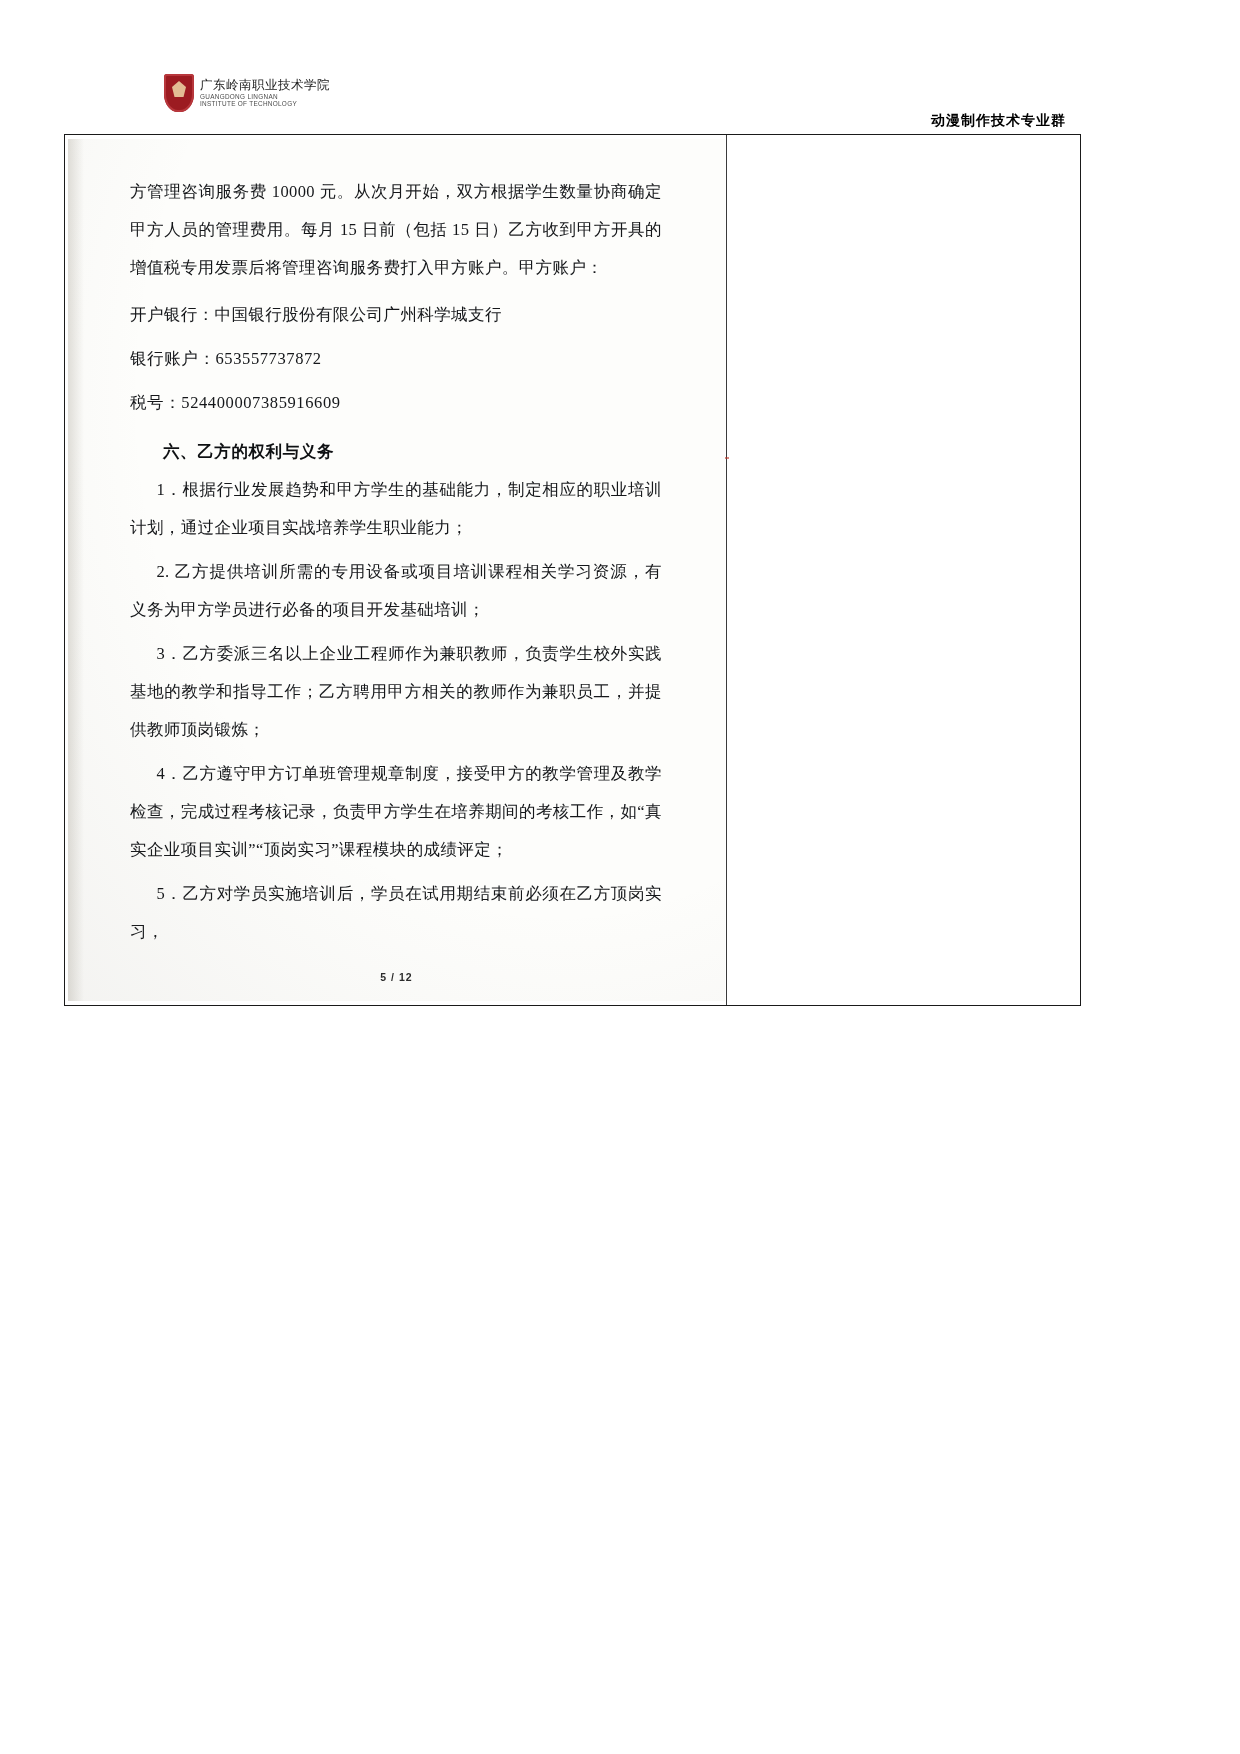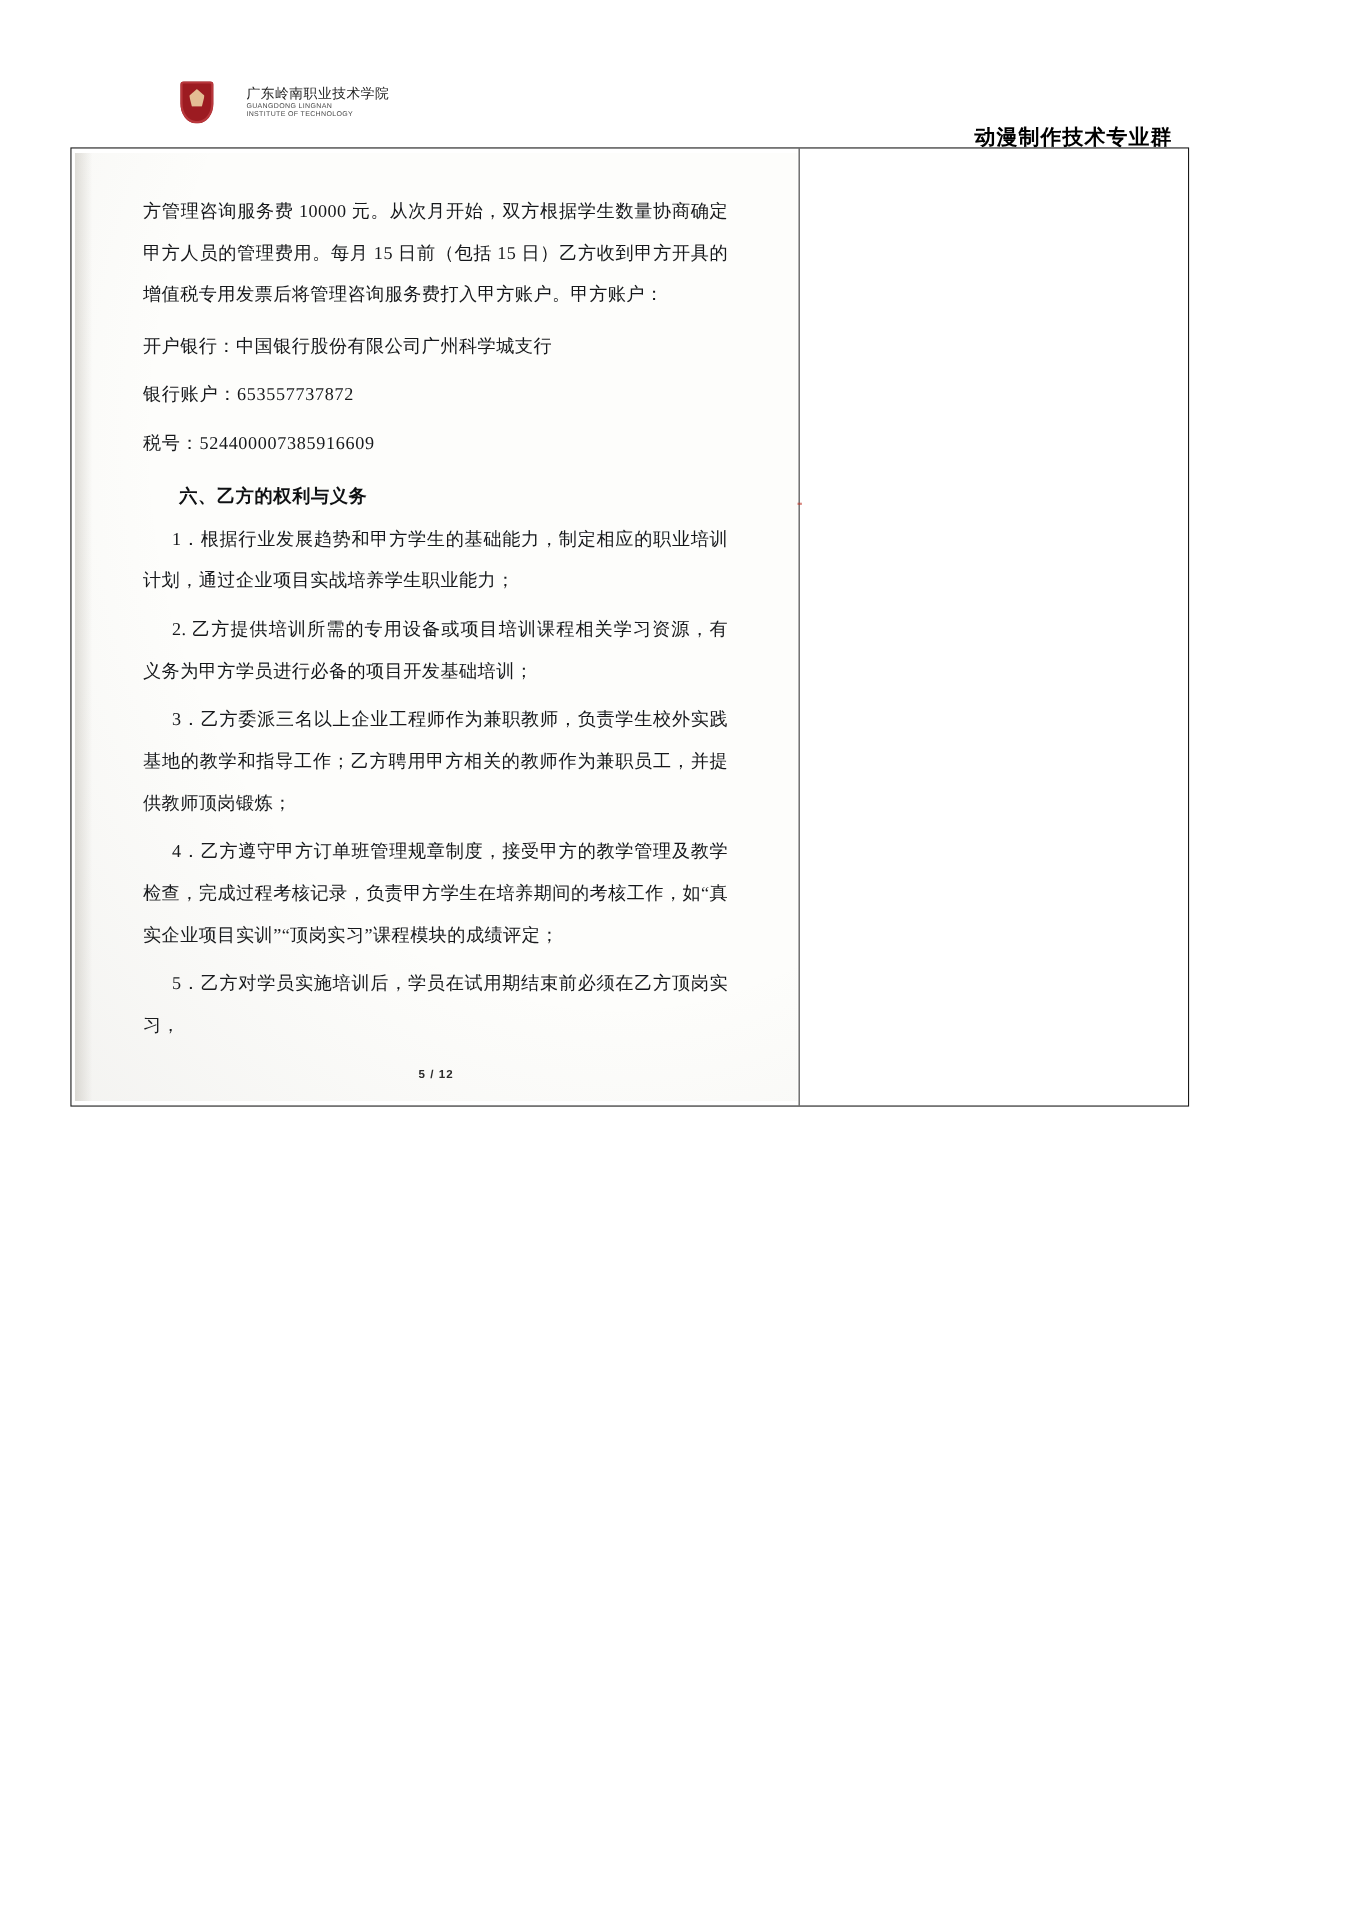--- a/index.html
+++ b/index.html
@@ -45,21 +45,21 @@
     position: absolute;
     left: 50%;
     top: 7px;
     transform: translateX(-50%);
     width: 14px;
     height: 16px;
     background: #f0d9a8;
     clip-path: polygon(50% 0%, 100% 38%, 82% 100%, 18% 100%, 0% 38%);
     opacity: .85;
   }
-  .logo-text { line-height: 1.15; margin-left: 24px; }
+  .logo-text { line-height: 1.15; }
   .logo-cn {
     font-family: "Liberation Sans", sans-serif;
     font-size: 12.5px;
     color: #1b1b1b;
     letter-spacing: .5px;
     white-space: nowrap;
   }
   .logo-en {
     font-family: "Liberation Sans", sans-serif;
     font-size: 6.4px;
@@ -73,21 +73,21 @@
     color: #4a4a4a;
     letter-spacing: .3px;
     white-space: nowrap;
   }
   .header-title {
     position: absolute;
     right: 110px;
     top: 38px;
     font-family: "Liberation Sans", sans-serif;
     font-weight: bold;
-    font-size: 19px;
+    font-size: 14px;
     letter-spacing: 1px;
     color: #000;
     white-space: nowrap;
   }
 
   
   .doc-frame {
     position: absolute;
     left: 64px;
     top: 134px;

